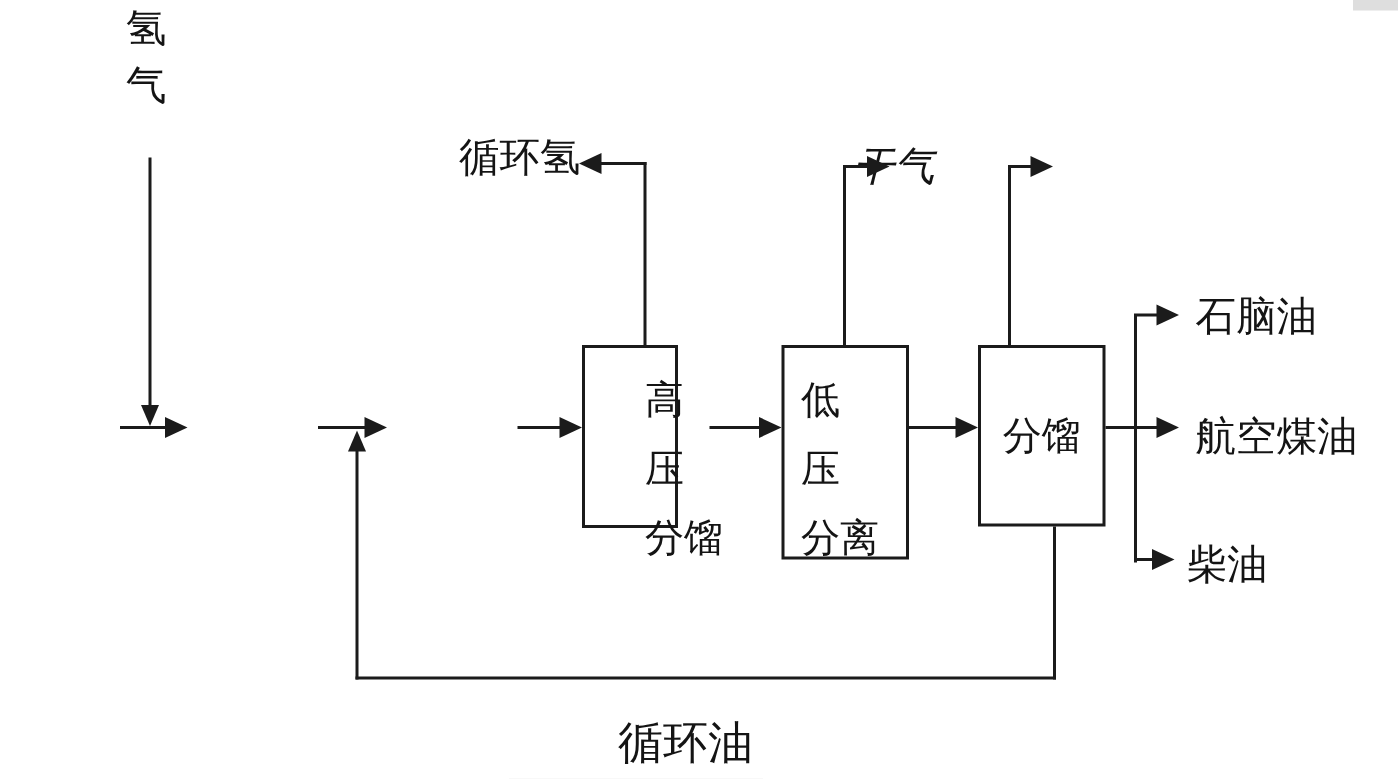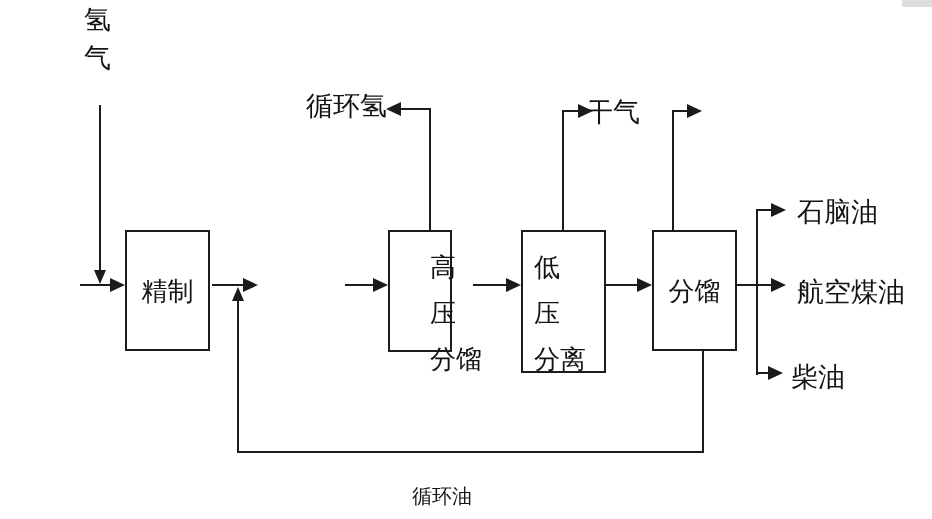--- a/index.html
+++ b/index.html
@@ -44,26 +44,26 @@
   #box-1{left:125px;top:230px;width:85px;height:121px;}
   #box-2{left:258px;top:230px;width:87px;height:121px;}
   #box-3{left:388px;top:230px;width:64px;height:122px;padding-left:40px;}
   #box-4{left:521px;top:230px;width:85px;height:143px;}
   #box-5{left:652px;top:230px;width:85px;height:121px;}
   
   .lbl{position:absolute;font-size:27px;line-height:34px;white-space:pre-line;}
   #lbl-hydrogen{left:84px;top:1px;line-height:38px;}
   #lbl-feed{left:3px;top:244px;line-height:47px;}
   #lbl-recycle-hydrogen{left:306px;top:89px;}
-  #lbl-dry-gas{left:586px;top:95px;}
+  #lbl-dry-gas{left:569px;top:95px;font-style:italic;}
   #lbl-lpg{left:704px;top:99px;}
   #lbl-naphtha{left:797px;top:195px;}
   #lbl-jet-fuel{left:797px;top:275px;}
   #lbl-diesel{left:791px;top:360px;}
-  #lbl-cycle-oil{left:412px;top:479px;font-size:20px;}
+  #lbl-cycle-oil{left:412px;top:479px;font-size:30px;}
   
   #feed-line{left:80px;top:284px;width:32px;}
   #feed-arrow{left:110px;top:278px;}
   #hydrogen-vline{left:99px;top:105px;height:167px;}
   #hydrogen-arrow{left:94px;top:270px;}
   #conn-1{left:212px;top:284px;width:33px;}
   #conn-1-arrow{left:243px;top:278px;}
   #conn-2{left:345px;top:284px;width:30px;}
   #conn-2-arrow{left:373px;top:278px;}
   #conn-3{left:473px;top:284px;width:35px;}
@@ -103,23 +103,20 @@
 
   <div class="lbl" id="lbl-hydrogen">氢
 气</div>
   <div class="lbl" id="lbl-recycle-hydrogen">循环氢</div>
   <div class="lbl" id="lbl-dry-gas">干气</div>
   <div class="lbl" id="lbl-naphtha">石脑油</div>
   <div class="lbl" id="lbl-jet-fuel">航空煤油</div>
   <div class="lbl" id="lbl-diesel">柴油</div>
   <div class="lbl" id="lbl-cycle-oil">循环油</div>
 
-  <div class="box" id="box-1">
-    <span>精制</span>
-  </div>
   <div class="box twoline" id="box-3">
     <span>高　压
 分馏</span>
   </div>
   <div class="box twoline" id="box-4">
     <span>低　压
 分离</span>
   </div>
   <div class="box" id="box-5">
     <span>分馏</span>

